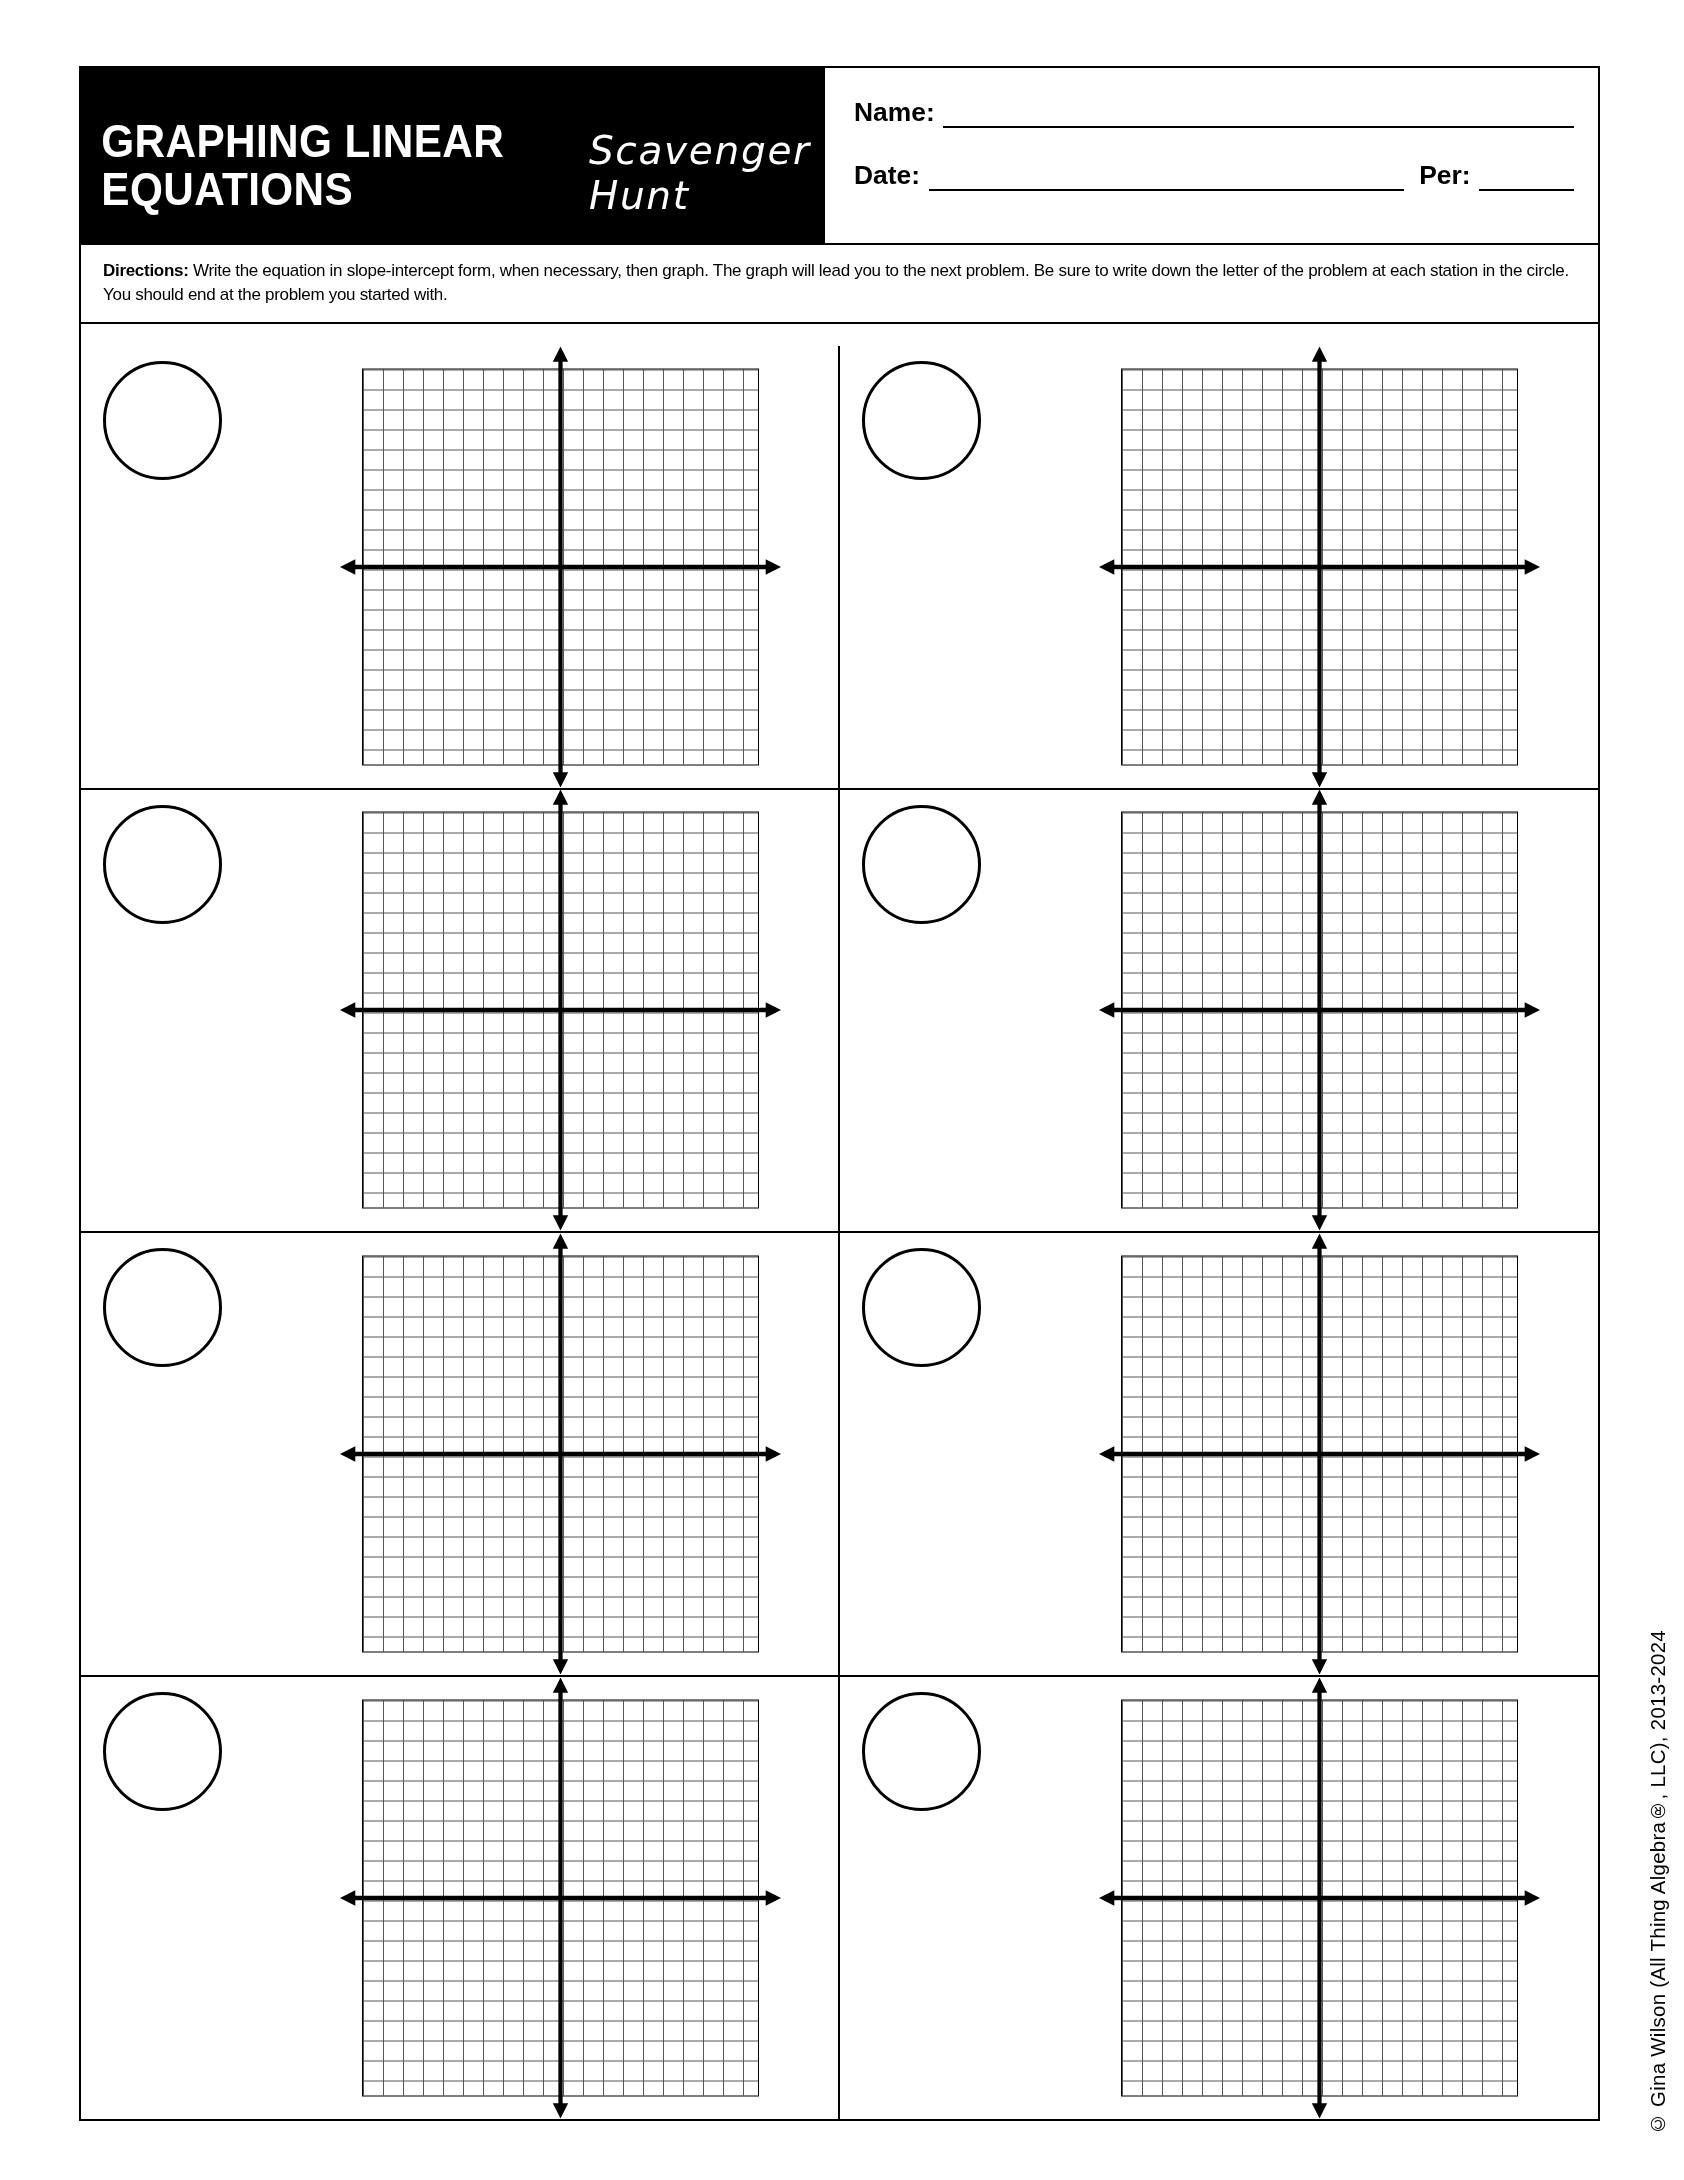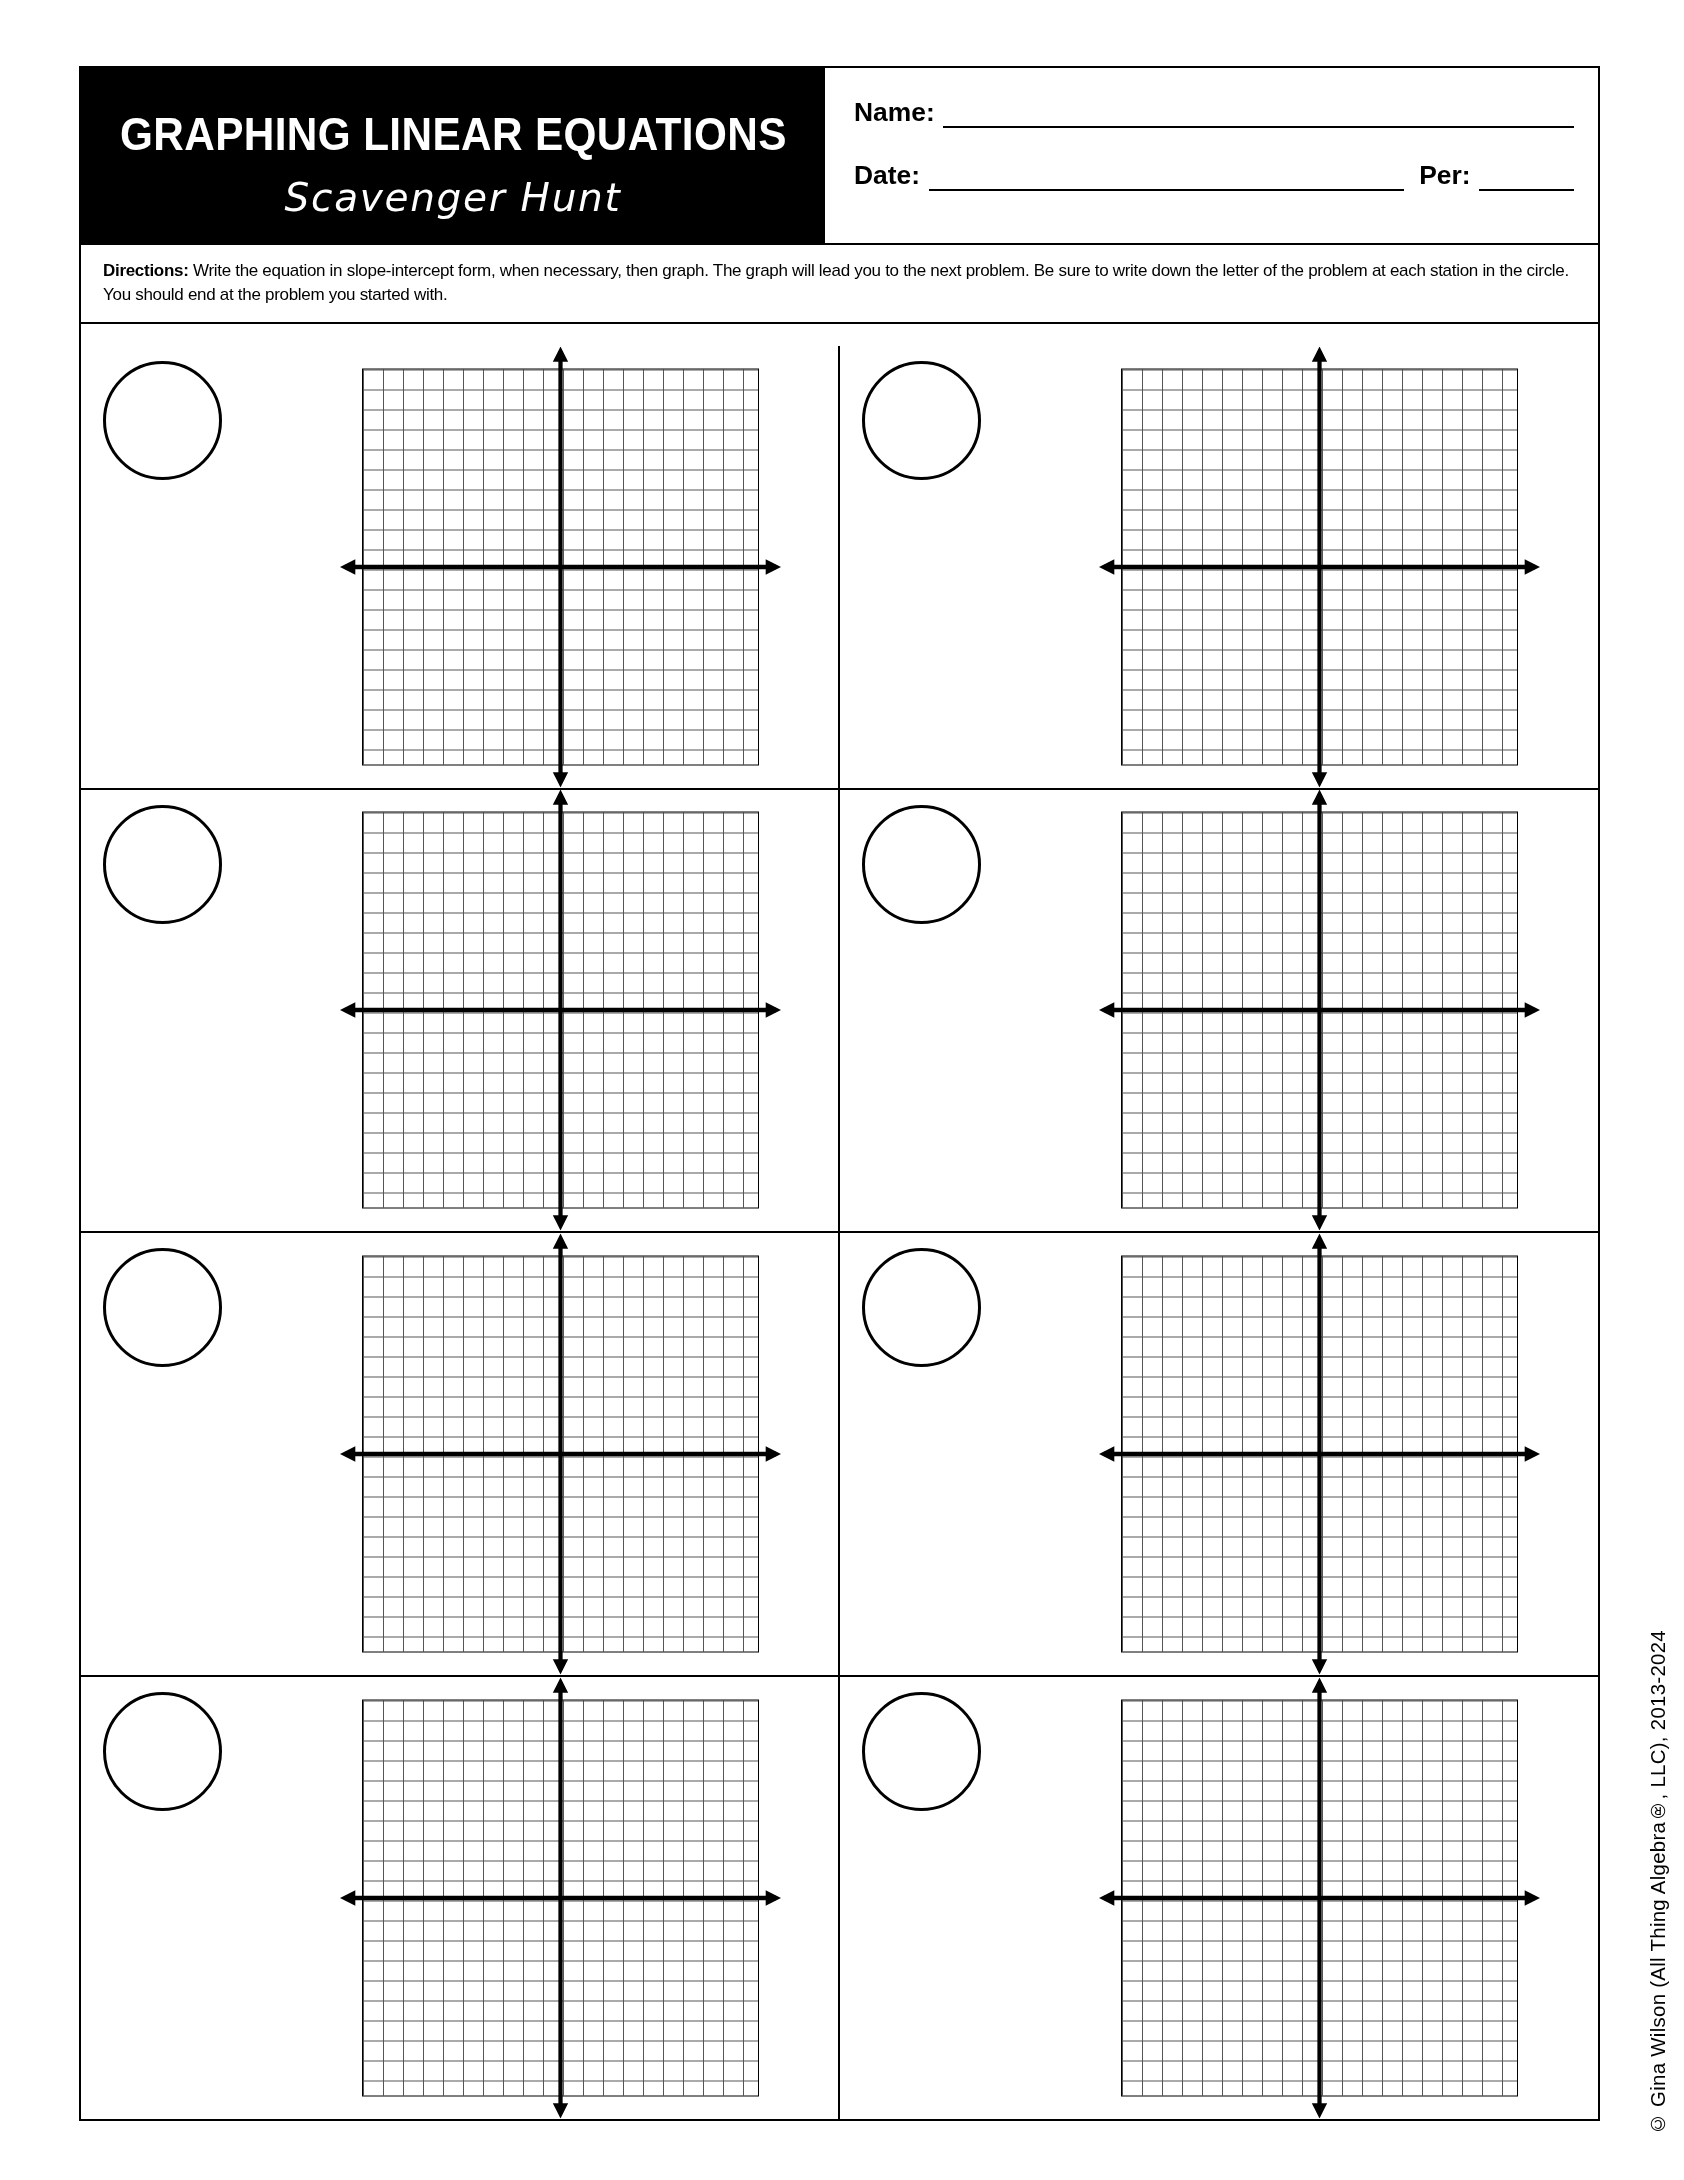--- a/index.html
+++ b/index.html
@@ -44,21 +44,21 @@
     border-bottom: 2.6px solid #000;
   }
   .title-block {
     width: 744px;
     background: #000;
     color: #fff;
     box-sizing: border-box;
     padding: 19px 0 0 0;
     text-align: left;
     display: flex;
-    flex-direction: column;
+    flex-direction: row;
     justify-content: center;
     align-items: center;
   }
   .title-main {
     font-family: "Liberation Sans", sans-serif;
     font-weight: bold;
     font-size: 46px;
     letter-spacing: 0.4px;
     transform: scaleX(0.92);
     text-transform: uppercase;

